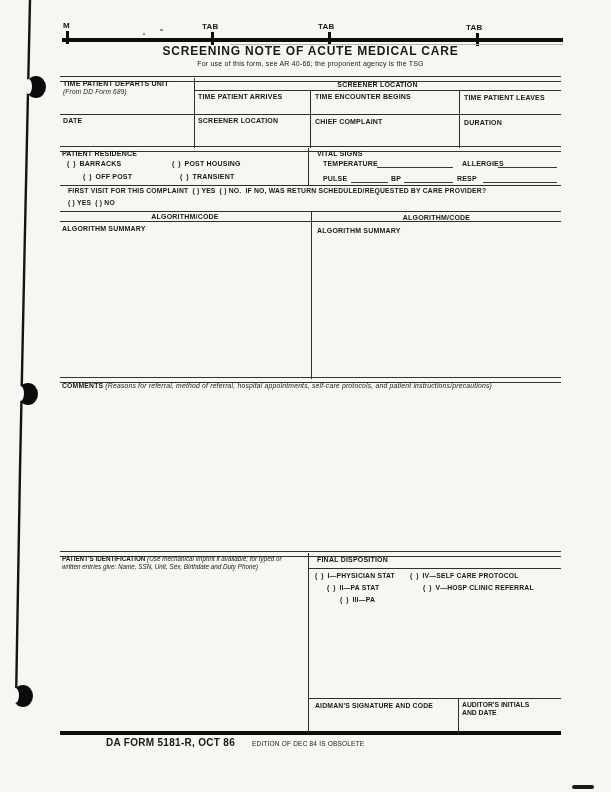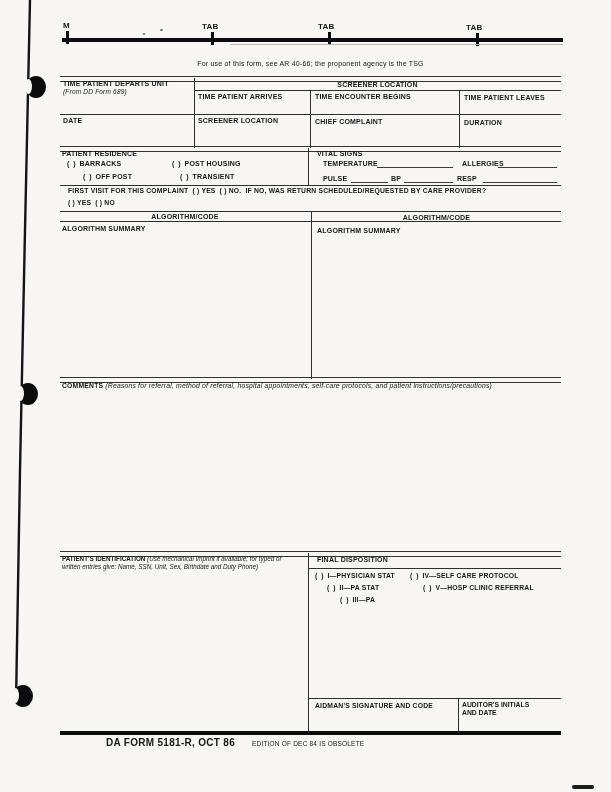--- a/index.html
+++ b/index.html
@@ -51,20 +51,21 @@
   <div class="lbl" style="left:202px;top:22px;font-size:8px;">TAB</div>
   <div class="lbl" style="left:318px;top:22px;font-size:8px;">TAB</div>
   <div class="lbl" style="left:466px;top:23px;font-size:8px;">TAB</div>
   <div class="tick" style="left:66px;top:31px;"></div>
   <div class="tick" style="left:211px;top:32px;"></div>
   <div class="tick" style="left:328px;top:32px;"></div>
   <div class="tick" style="left:476px;top:33px;"></div>
   <div class="hline thick" style="left:62px;top:38px;width:501px;"></div>
   <div class="hline faint" style="left:230px;top:44px;width:333px;"></div>
 
+  <div class="lbl ctr" style="left:60px;top:45px;width:501px;font-size:12px;letter-spacing:.8px;">SCREENING NOTE OF ACUTE MEDICAL CARE</div>
   <div class="lbl ctr" style="left:60px;top:60px;width:501px;font-size:7px;font-weight:400;">For use of this form, see AR 40-66; the proponent agency is the TSG</div>
 
   <div class="hline dbl" style="left:60px;top:76px;width:501px;"></div>
   <div class="hline" style="left:194px;top:90px;width:367px;"></div>
   <div class="hline" style="left:60px;top:114px;width:501px;"></div>
   <div class="hline dbl" style="left:60px;top:146px;width:501px;"></div>
   <div class="hline" style="left:60px;top:185px;width:501px;"></div>
   <div class="hline" style="left:60px;top:211px;width:501px;"></div>
   <div class="hline" style="left:60px;top:221px;width:501px;"></div>
   <div class="hline dbl" style="left:60px;top:377px;width:501px;"></div>

